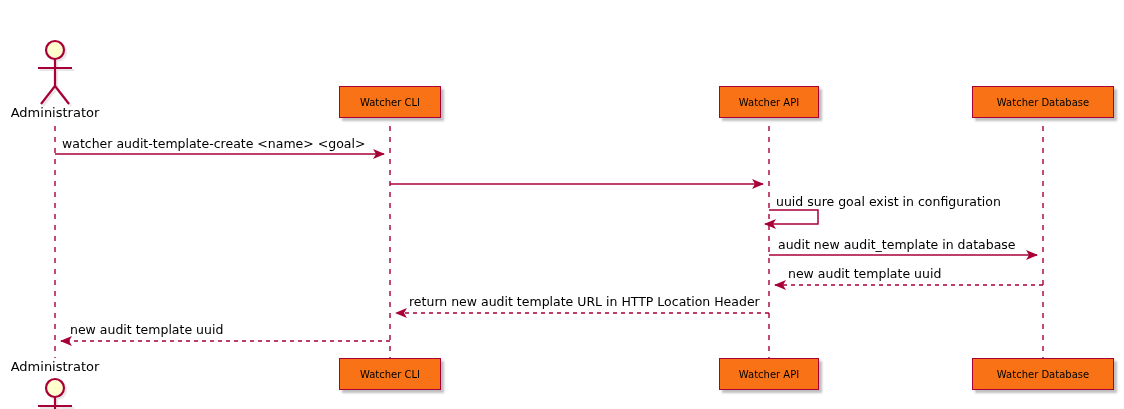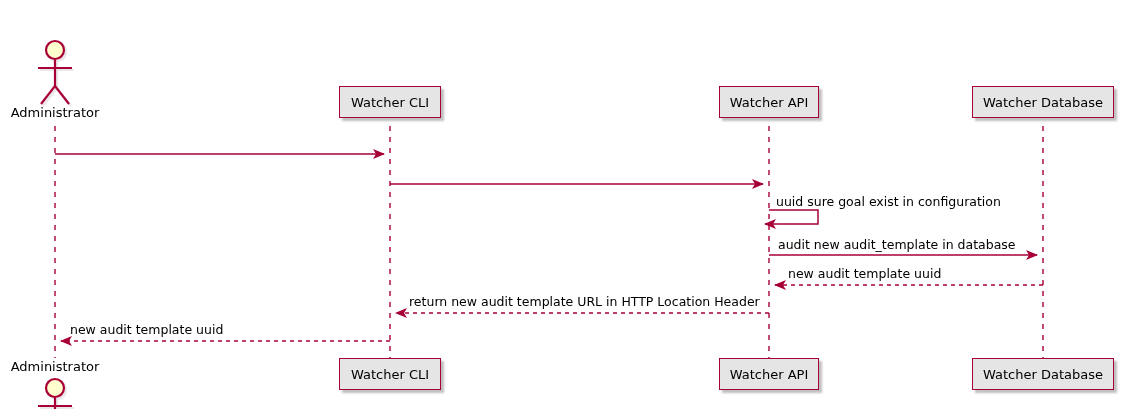--- a/index.html
+++ b/index.html
@@ -23,28 +23,28 @@
   }
   .msg-label {
     position: absolute;
     font-size: 12.5px;
     color: #000000;
     white-space: nowrap;
     line-height: 1;
   }
   .part-box {
     position: absolute;
-    background: #e5e5e5;
+    background: #f97316;
     border: 1.5px solid #A80036;
     box-shadow: 3px 3px 2px rgba(140,140,140,0.55);
     box-sizing: border-box;
     display: flex;
     align-items: center;
     justify-content: center;
-    font-size: 13px;
+    font-size: 10px;
     color: #000000;
     white-space: nowrap;
   }
   .actor-label {
     position: absolute;
     font-size: 13px;
     color: #000000;
     white-space: nowrap;
     text-align: center;
   }
@@ -129,19 +129,20 @@
   <div class="actor-label" style="left:0px; top:323px; width:110px;">Administrator</div>
 
   <div class="part-box" style="left:339px; top:50px; width:102px; height:32px;">Watcher CLI</div>
   <div class="part-box" style="left:719px; top:50px; width:100px; height:32px;">Watcher API</div>
   <div class="part-box" style="left:972px; top:50px; width:142px; height:32px;">Watcher Database</div>
 
   <div class="part-box" style="left:339px; top:322px; width:102px; height:32px;">Watcher CLI</div>
   <div class="part-box" style="left:719px; top:322px; width:100px; height:32px;">Watcher API</div>
   <div class="part-box" style="left:972px; top:322px; width:142px; height:32px;">Watcher Database</div>
 
+  <div class="msg-label" style="left:62px; top:102px;">watcher audit-template-create &lt;name&gt; &lt;goal&gt;</div>
   <div class="msg-label" style="left:776px; top:160px;">uuid sure goal exist in configuration</div>
   <div class="msg-label" style="left:778px; top:203px;">audit new audit_template in database</div>
   <div class="msg-label" style="left:788px; top:232px;">new audit template uuid</div>
   <div class="msg-label" style="left:409px; top:260px;">return new audit template URL in HTTP Location Header</div>
   <div class="msg-label" style="left:70px; top:288px;">new audit template uuid</div>
 
 </div>
 
 </body></html>

